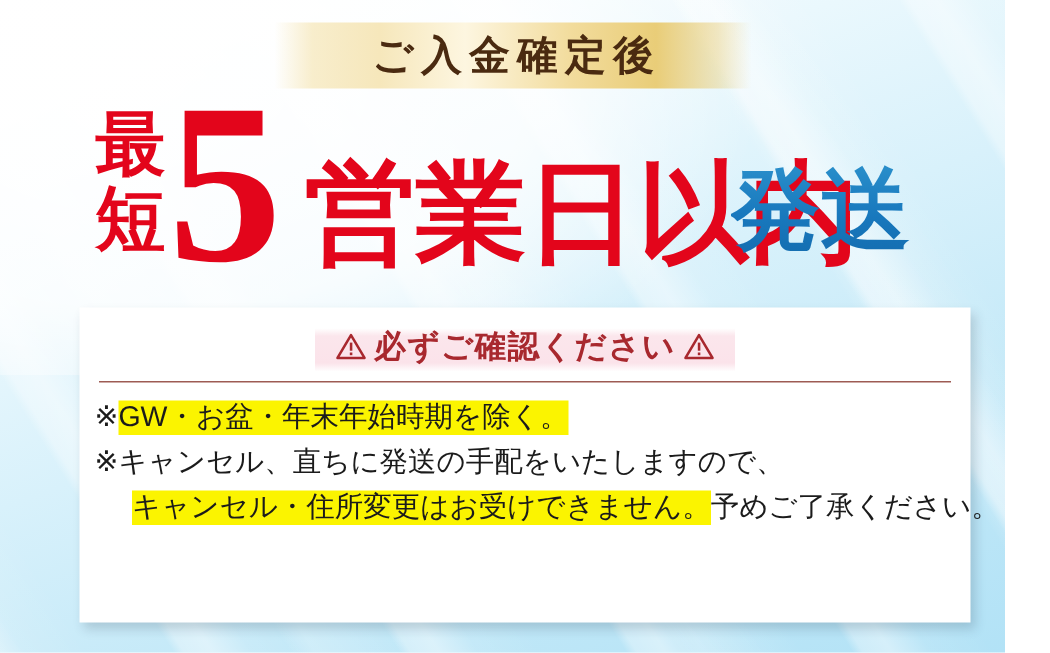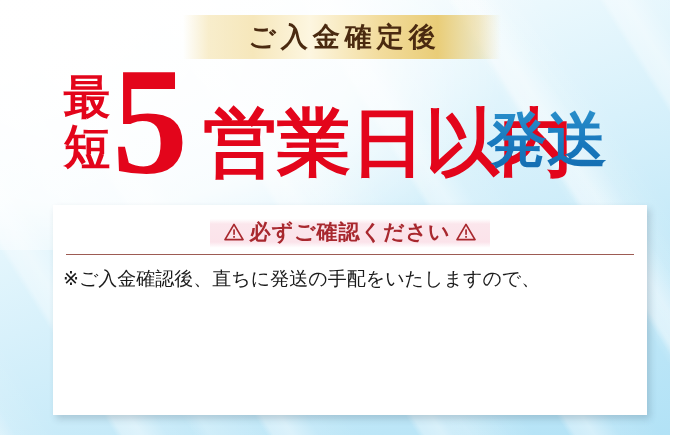--- a/index.html
+++ b/index.html
@@ -256,17 +256,19 @@
             <rect x="9.2" y="6.4" width="1.7" height="5.4" fill="#a8282e"></rect>
             <rect x="9.2" y="13" width="1.7" height="1.8" fill="#a8282e"></rect>
           </svg>
         </span>
       </span>
     </div>
 
     <div id="notice-divider"></div>
 
     <div id="notice-body">
-        <div class="note-line"><span class="mark">※</span><span>ご入金確認後、直ちに発送の手配をいたしますので、</span></div>
+        <div class="note-line"><span class="mark">※</span><span class="hl" style="background: rgb(251, 244, 0);">GW・お盆・年末年始時期を除く。</span></div>
+        <div class="note-line"><span class="mark">※</span><span>キャンセル、直ちに発送の手配をいたしますので、</span></div>
+        <div class="note-line indent"><span class="hl" style="background: rgb(251, 244, 0);">キャンセル・住所変更はお受けできません。</span><span>予めご了承ください。</span></div>
       </div>
   </div>
 
 </div>
 
 </body></html>

